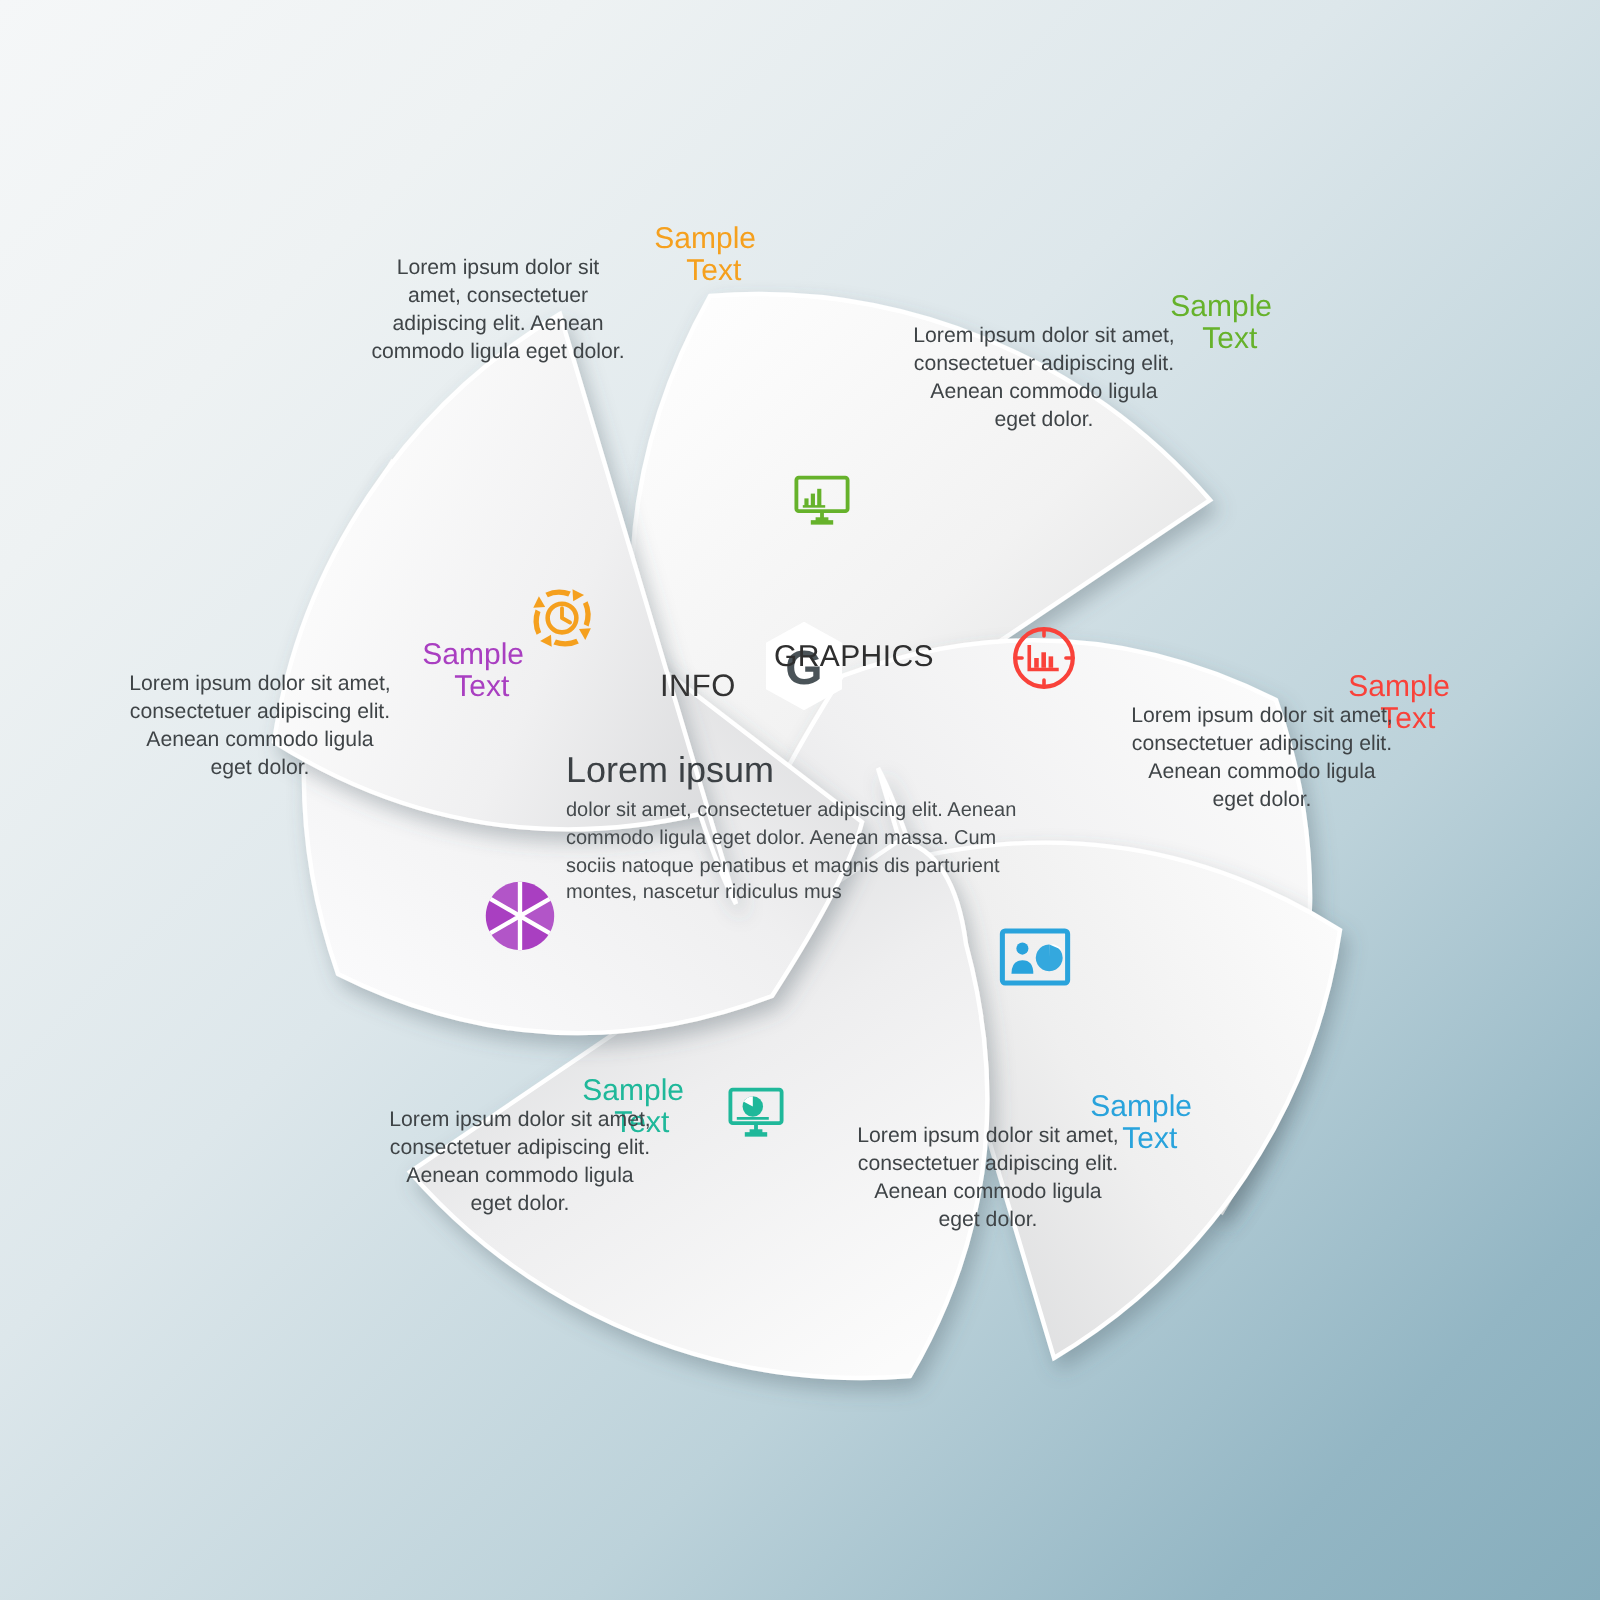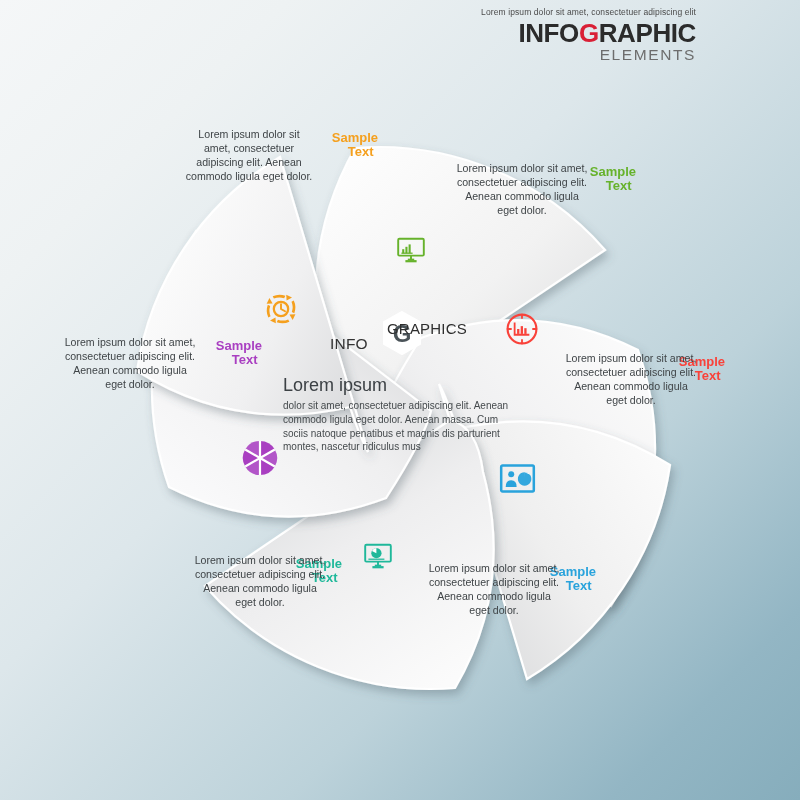--- a/index.html
+++ b/index.html
@@ -55,25 +55,24 @@
   
   #wheel {
     position: absolute;
     left: 58px;
     top: 54px;
     width: 690px;
     height: 690px;
   }
   #wheel svg { display: block; }
   .seg-head {
-    font-size: 13px;
-    font-weight: bold;
+    font-size: 15px;
+    font-weight: normal;
     line-height: 1.05;
     white-space: nowrap;
-    margin-top: 19px;
   }
   .seg-head .w1 { display: block; }
   .seg-head .w2 { display: block; }
   .seg-body {
     font-size: 10.6px;
     color: #3f4447;
     line-height: 1.32;
     text-align: center;
   }
 
@@ -134,25 +133,20 @@
     font-size: 10px;
     color: #454a4d;
     line-height: 1.38;
   }
 </style>
 </head>
 <body>
 
 <div id="stage">
 
-  <div id="header">
-    <div class="kicker">Lorem ipsum dolor sit amet, consectetuer adipiscing elit</div>
-    <div class="big"><span>INFO</span><span class="accent">G</span><span>RAPHIC</span></div>
-    <div class="sub">ELEMENTS</div>
-  </div>
 
   <div id="wheel">
     <svg width="690" height="690" viewBox="0 0 690 690" xmlns="http://www.w3.org/2000/svg">
       <defs>
 
         <linearGradient id="gTL" x1="0" y1="0" x2="1" y2="1">
           <stop offset="0%" stop-color="#ffffff"></stop>
           <stop offset="55%" stop-color="#f2f2f2"></stop>
           <stop offset="100%" stop-color="#d8d9da"></stop>
         </linearGradient>

